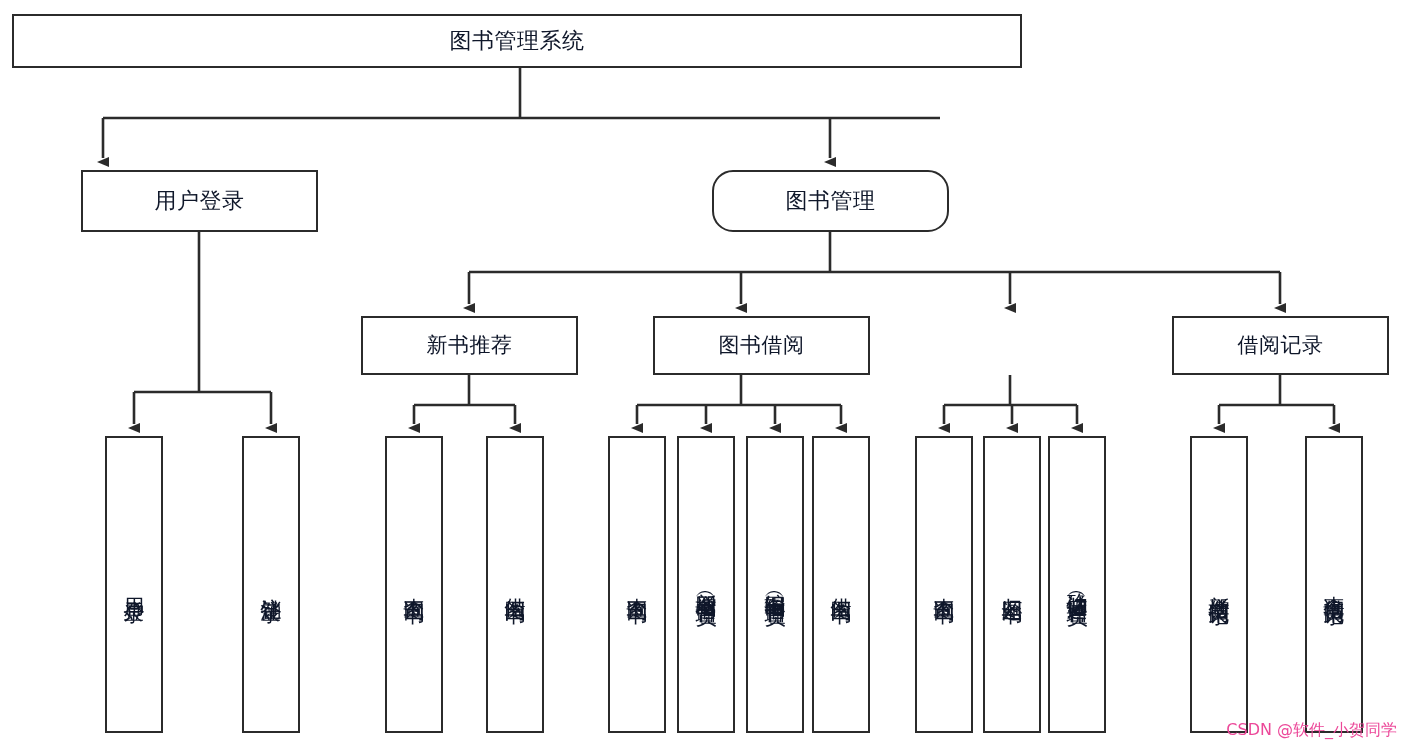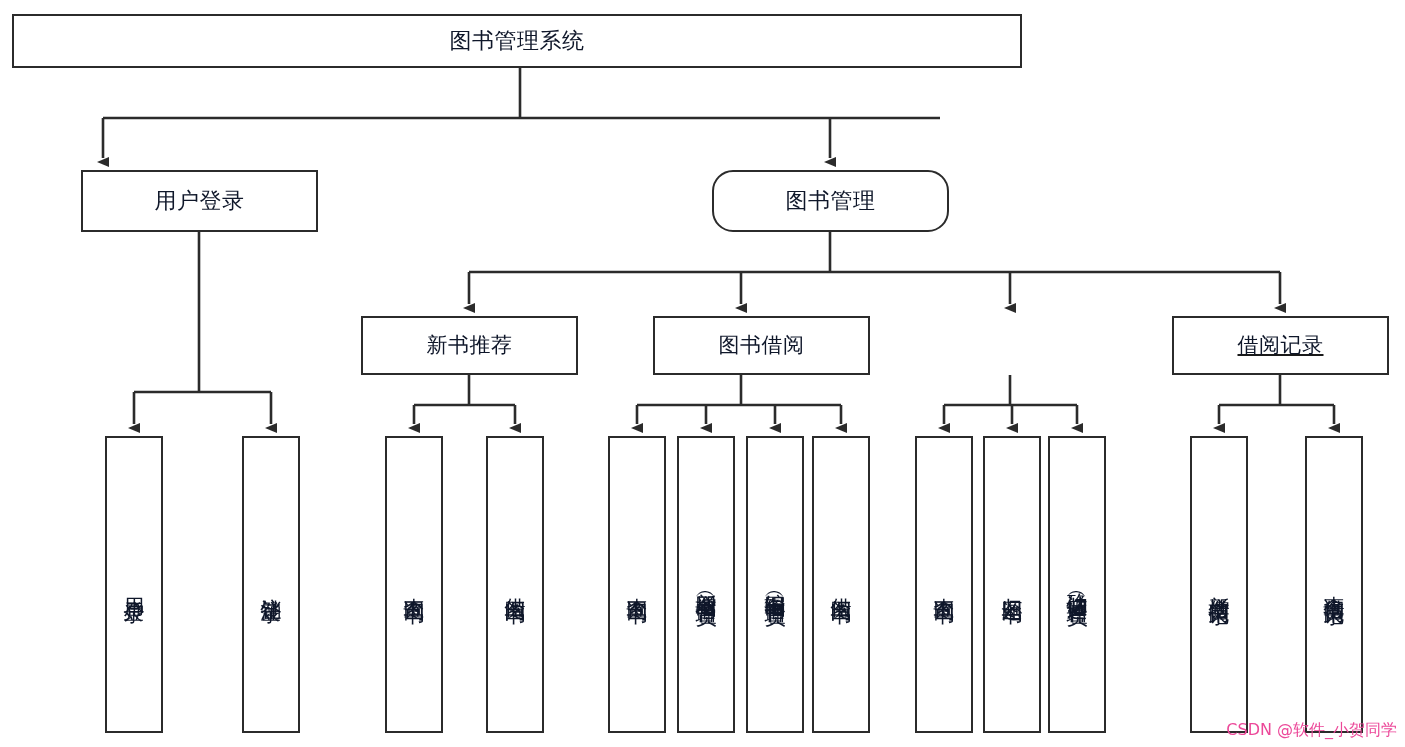--- a/index.html
+++ b/index.html
@@ -128,21 +128,21 @@
   <div class="node-box level1" style="left:712px; top:170px; width:237px; height:62px;border-radius:21px;">
     <span class="node-label">图书管理</span>
   </div>
 
   <div class="node-box level3" style="left:361px; top:316px; width:217px; height:59px;">
     <span class="node-label">新书推荐</span>
   </div>
   <div class="node-box level3" style="left:633px; top:316px; width:217px; height:59px;margin-left:20px;">
     <span class="node-label">图书借阅</span>
   </div>
-  <div class="node-box level3" style="left:1172px; top:316px; width:217px; height:59px;text-decoration:underline;">
+  <div class="node-box level3" style="left:1172px; top:316px; width:217px; height:59px;">
     <span class="node-label">借阅记录</span>
   </div>
 
   <div class="node-box vertical" style="left:105px; top:436px; width:58px; height:297px;">
     <span class="node-label">用户登录</span>
   </div>
   <div class="node-box vertical" style="left:242px; top:436px; width:58px; height:297px;">
     <span class="node-label">注销登录</span>
   </div>
   <div class="node-box vertical" style="left:385px; top:436px; width:58px; height:297px;">

